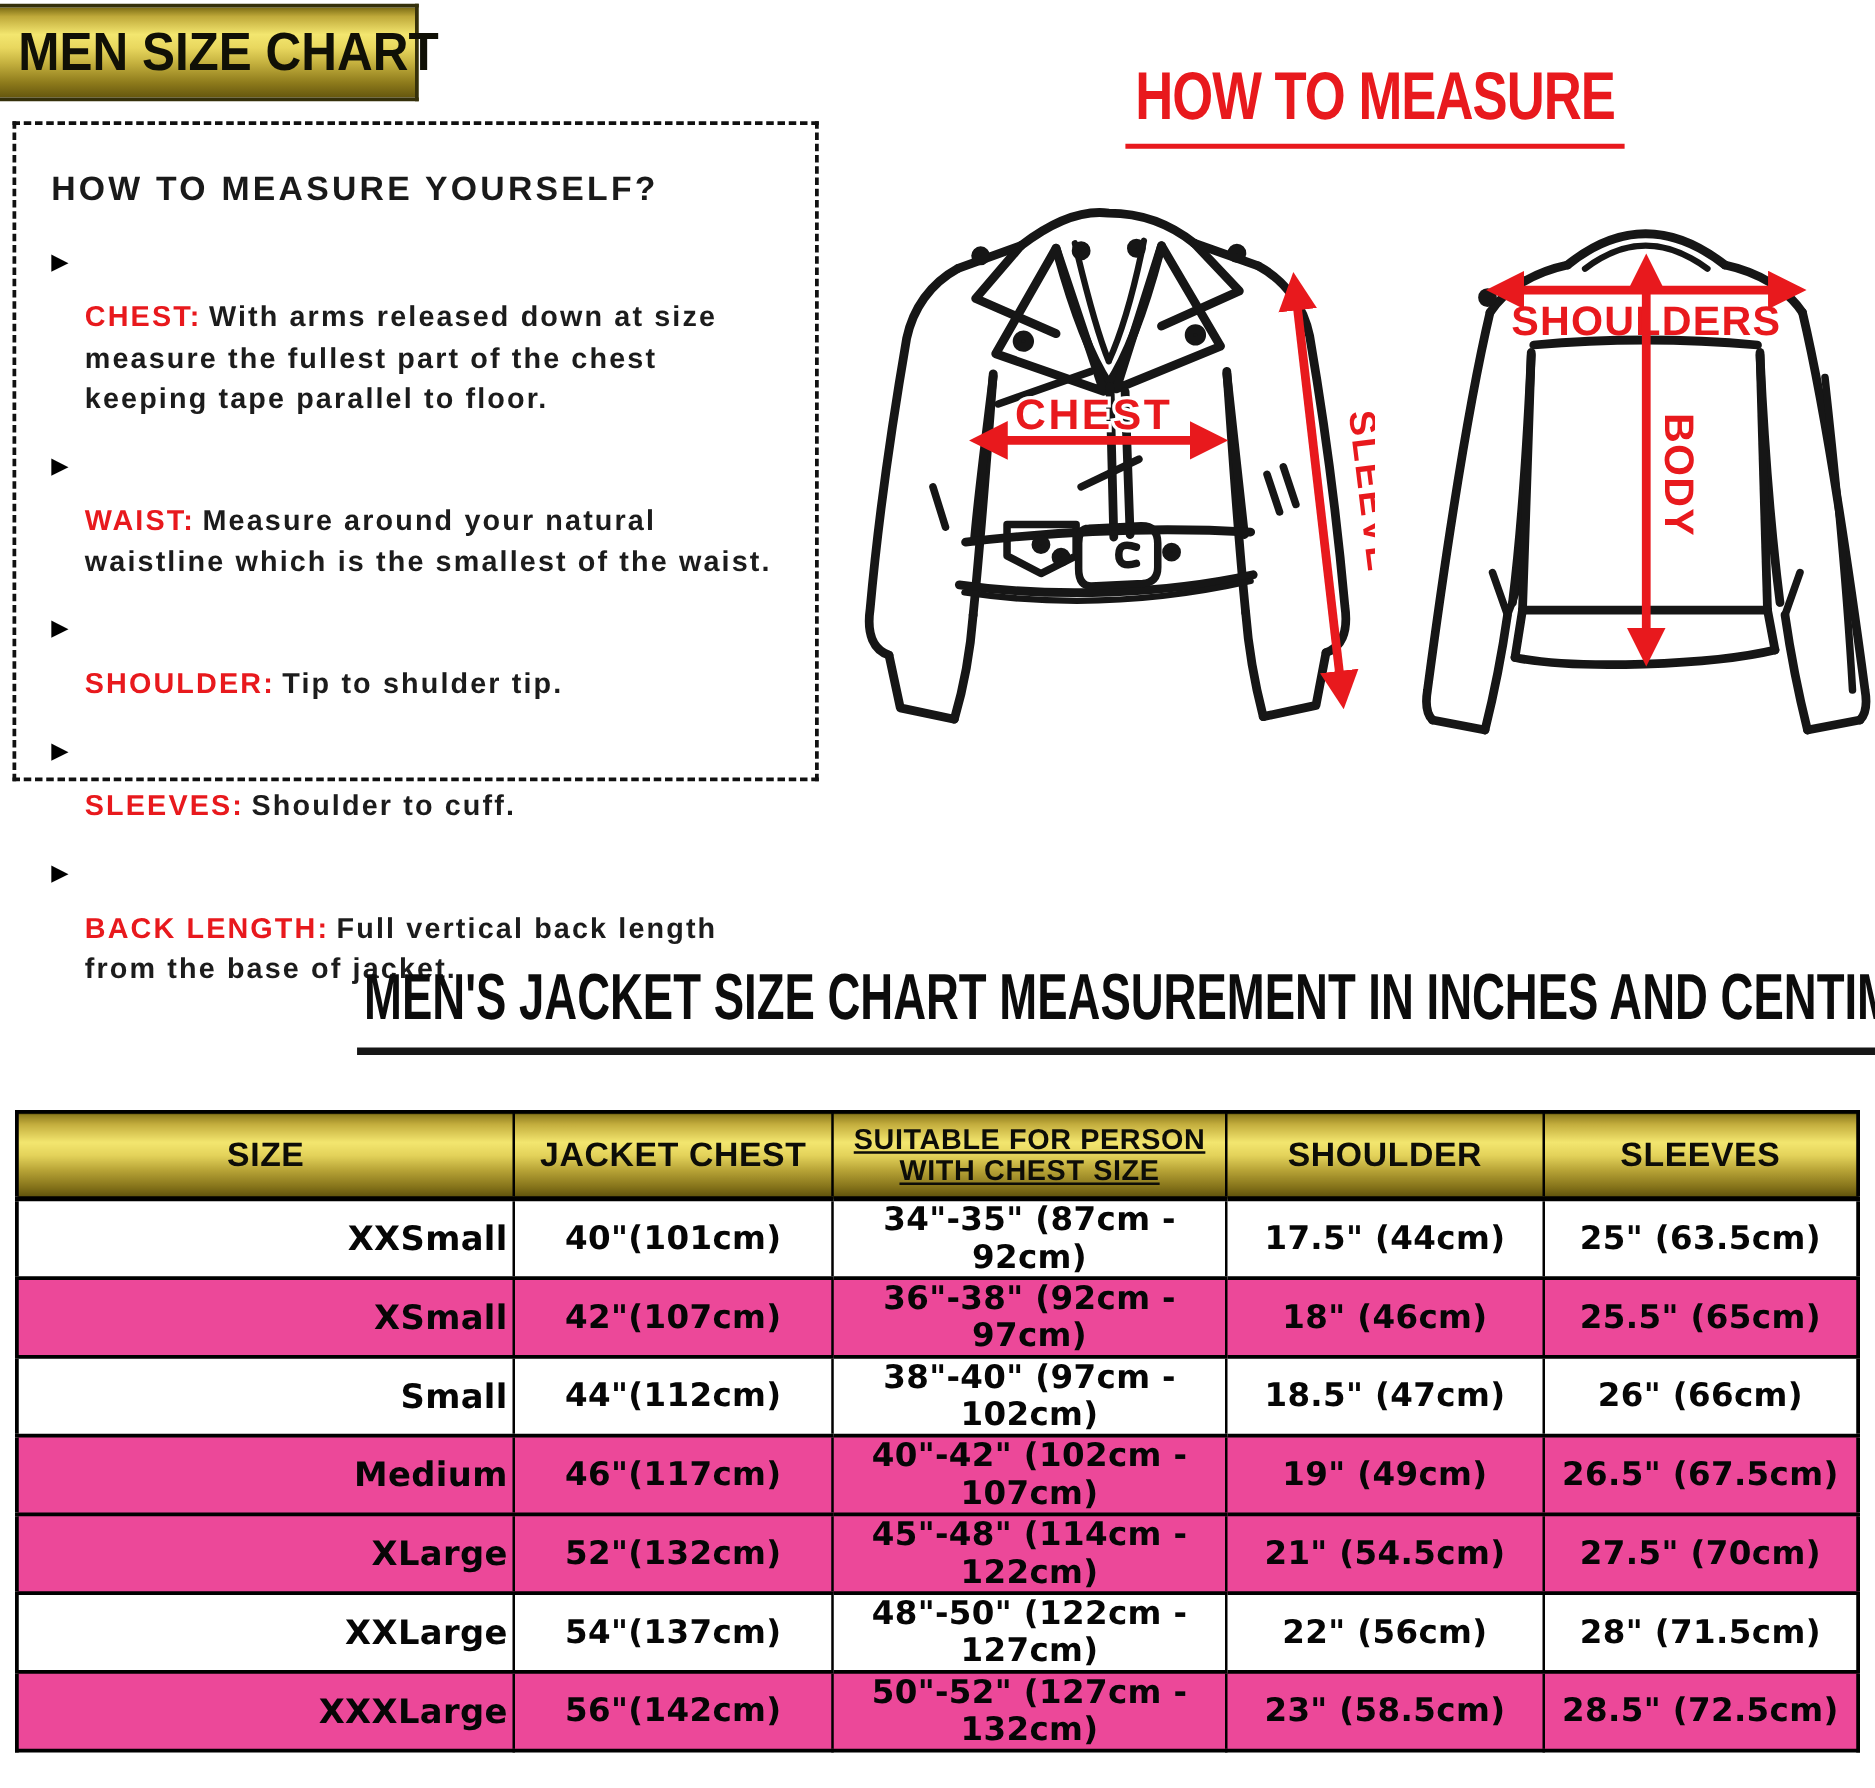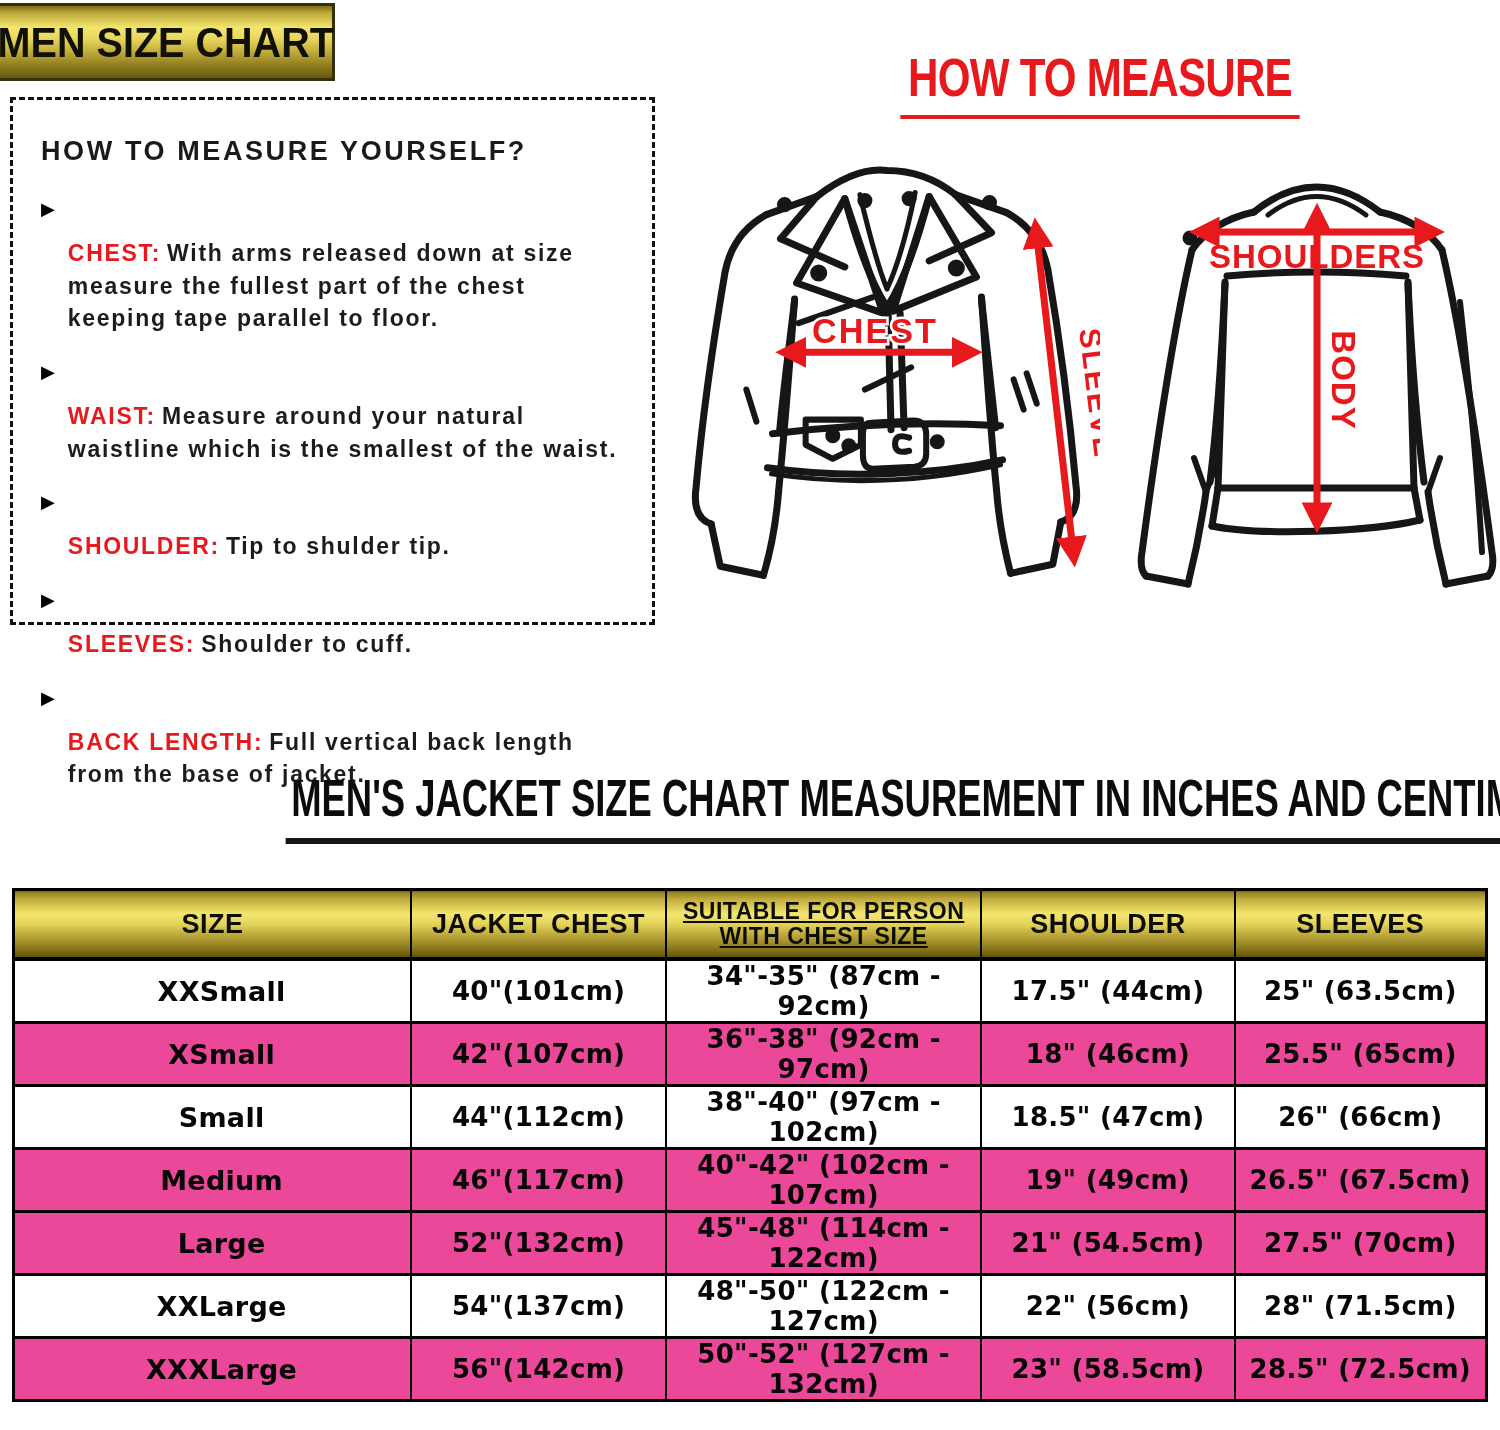--- a/index.html
+++ b/index.html
@@ -3,21 +3,21 @@
 <meta charset="utf-8">
 <style>
   html,body{margin:0;padding:0;background:#fff;}
   .page{position:relative;width:1500px;height:1430px;background:#fff;overflow:hidden;
         font-family:"Liberation Sans", sans-serif;color:#111;}
 
   
   .banner{position:absolute;left:0;top:3px;width:332px;height:72px;
     background:linear-gradient(180deg,#7d6d15 0%,#bfa93a 10%,#f3e66f 30%,#e8d75e 45%,#c4b03e 62%,#8d7a1b 84%,#66570e 100%);
     border:3px solid #35300a;border-left:none;
-    display:flex;align-items:center;justify-content:center;}
+    display:flex;align-items:center;justify-content:flex-start;}
   .banner span{font-size:43px;font-weight:bold;letter-spacing:0px;color:#101006;
     transform:scaleX(.92);white-space:nowrap;}
 
   
   .measure-box{position:absolute;left:10px;top:97px;width:645px;height:528px;box-sizing:border-box;
     border:3px dashed #111;padding:36px 26px 20px 28px;}
   .measure-box h2{margin:0 0 26px 0;font-size:27px;letter-spacing:2.6px;font-weight:bold;color:#1a1a1a;}
   .m-item{display:flex;gap:13px;margin-bottom:21px;}
   .m-item .tri{flex:0 0 auto;font-size:18px;line-height:33px;color:#000;}
   .m-item .txt{font-size:23px;font-weight:bold;letter-spacing:1.7px;line-height:1.42;color:#1c1c1c;margin-top:44px;}
@@ -43,21 +43,21 @@
   
   table.size{position:absolute;left:12px;top:888px;width:1476px;border-collapse:collapse;
     table-layout:fixed;border:3px solid #000;}
   table.size th{height:66px;background:linear-gradient(180deg,#8d7b1e 0%,#c3ad3d 12%,#f3e66f 34%,#e3d25a 50%,#b7a336 68%,#85731a 88%,#5f520c 100%);
     border:2px solid #000;border-bottom:4px solid #000;
     font-size:27px;font-weight:bold;color:#0d0d08;letter-spacing:.5px;padding:0 4px;}
   table.size th.small-h{font-size:23px;line-height:1.08;text-decoration:underline;}
   table.size td{height:55px;border-left:2px solid #000;border-right:2px solid #000;border-top:3px solid #000;
     font-family:"DejaVu Sans", sans-serif;font-size:26px;font-weight:bold;color:#060606;
     text-align:center;letter-spacing:.3px;padding:0 4px;}
-  table.size td.size-col{text-align:center;padding-left:22px;font-size:27px;}
+  table.size td.size-col{text-align:right;padding-left:22px;font-size:27px;}
   table.size tr.alt{background:#ec4899;}
 </style>
 </head>
 <body>
 
 <div class="page">
 
   <div class="banner">
     <span>MEN SIZE CHART</span>
   </div>
@@ -226,21 +226,21 @@
         <td>26" (66cm)</td>
       </tr>
       <tr class="alt">
         <td class="size-col">Medium</td>
         <td>46"(117cm)</td>
         <td>40"-42" (102cm - 107cm)</td>
         <td>19" (49cm)</td>
         <td>26.5" (67.5cm)</td>
       </tr>
       <tr class="alt">
-        <td class="size-col">Large</td>
+        <td class="size-col">XLarge</td>
         <td>52"(132cm)</td>
         <td>45"-48" (114cm - 122cm)</td>
         <td>21" (54.5cm)</td>
         <td>27.5" (70cm)</td>
       </tr>
       <tr>
         <td class="size-col">XXLarge</td>
         <td>54"(137cm)</td>
         <td>48"-50" (122cm - 127cm)</td>
         <td>22" (56cm)</td>

